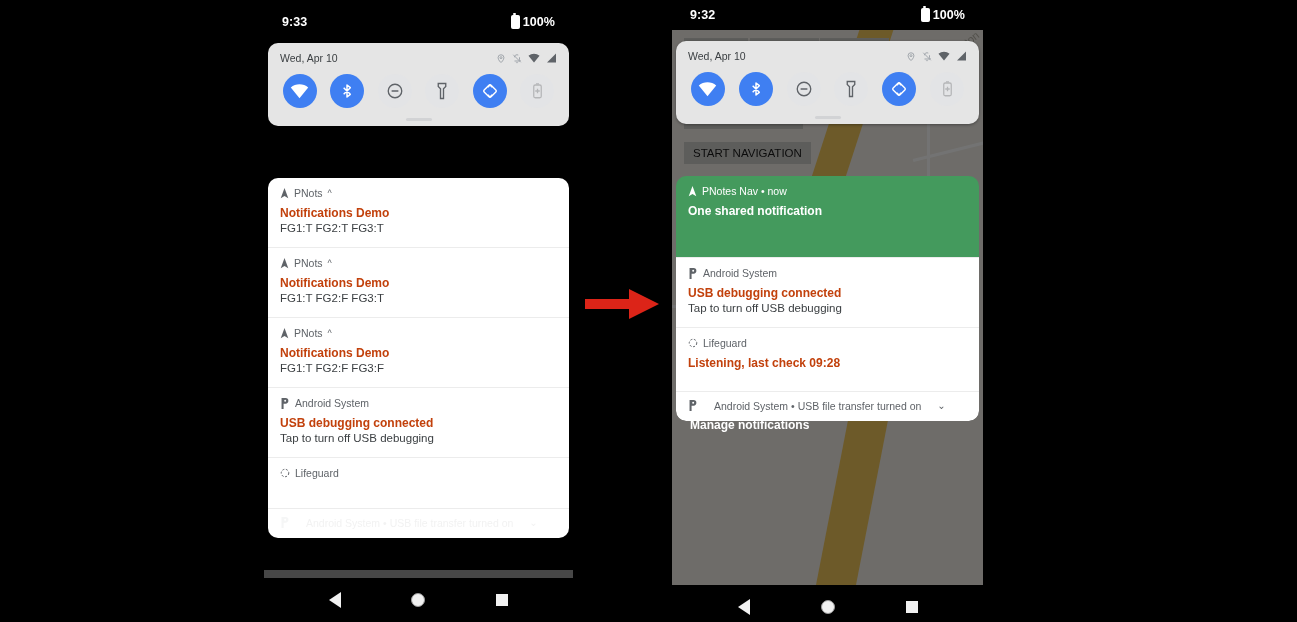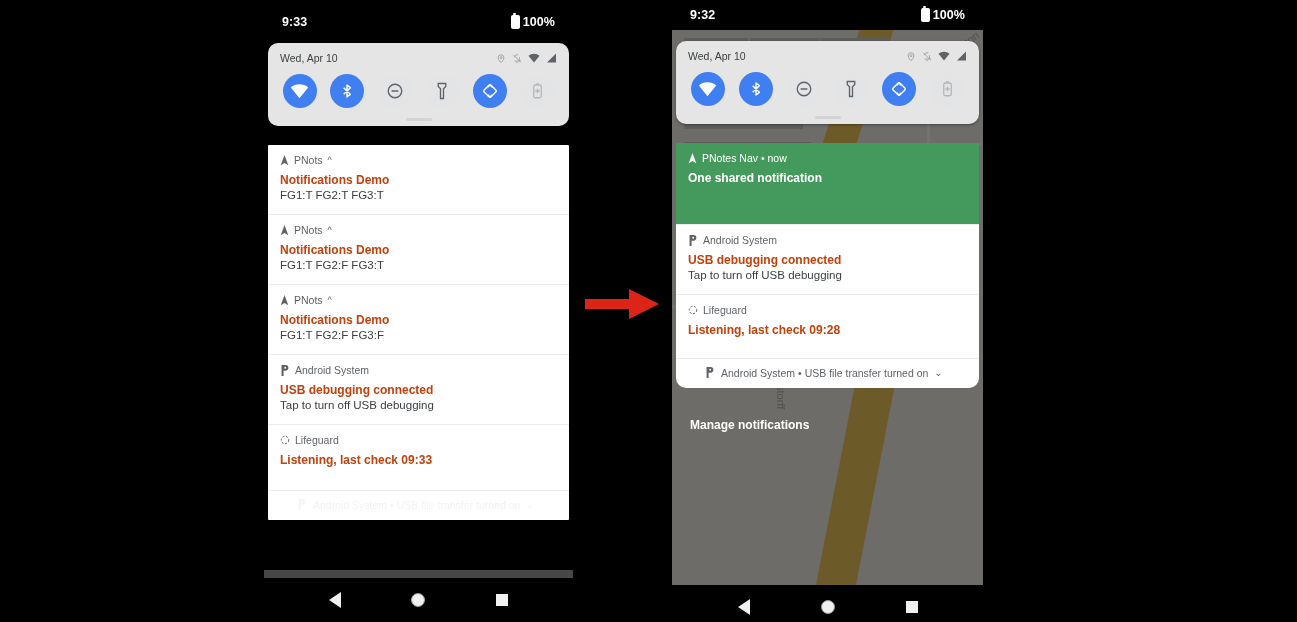--- a/index.html
+++ b/index.html
@@ -105,22 +105,23 @@
   }
   .qs-handle .bar {
     width: 26px; height: 3px; background: #d2d3d5; border-radius: 2px;
   }
 
   
   .notif-stack {
     position: absolute;
     left: 4px; right: 4px;
     background: transparent;
-    border-radius: 1px;
+    border-radius: 10px;
     overflow: hidden;
+    margin-top: 33px;
   }
   .notif {
     background: #ffffff;
     padding: 9px 12px 11px 12px;
     border-top: 1px solid #ececec;
     box-sizing: border-box;
   }
   .notif:first-child { border-top: none; }
   .notif-head {
     display: flex; align-items: center; gap: 5px;
@@ -140,23 +141,23 @@
     color: #3c4043;
     line-height: 15px;
   }
   .notif.green {
     background: #449A5D;
   }
   .notif.green .notif-app,
   .notif.green .notif-title { color: #ffffff; }
   .notif-footer {
     background: #ffffff;
-    padding: 8px 12px 9px 29px;
+    padding: 8px 12px 9px 12px;
     border-top: 1px solid #ececec;
-    display: flex; gap: 6px;
+    display: flex; gap: 16px;
     font-size: 10.5px;
     color: #5f6368;
   }
   .notif-footer.faded { color: #f2f2f2; }
   .notif-footer.faded .ic { opacity: 0.06; }
 
   
   .manage-bar {
     position: absolute;
     font-size: 12px;
@@ -408,21 +409,20 @@
 
         <div class="notif" style="padding-bottom:22px;">
           <div class="notif-head">
             <span class="ic">
               <svg width="10" height="10" viewBox="0 0 16 16" fill="none" stroke="#5f6368" stroke-width="1.6" stroke-dasharray="3.2 2.6">
                   <circle cx="8" cy="8" r="6"></circle>
                 </svg>
             </span>
             <span class="notif-app">Lifeguard</span>
           </div>
-          <div class="notif-title">Listening, last check 09:33</div>
         </div>
 
         <div class="notif-footer faded">
           <span class="ic">
             <svg width="10" height="11" viewBox="0 0 12 14">
                 <path d="M1.6 0h5.1a3.6 3.6 0 0 1 0 7.2H4.2V14H1.6z" fill="#5f6368"></path>
                 <circle cx="6.2" cy="3.6" r="1.25" fill="#fff"></circle>
               </svg>
           </span>
           <span>Android System • USB file transfer turned on</span>

